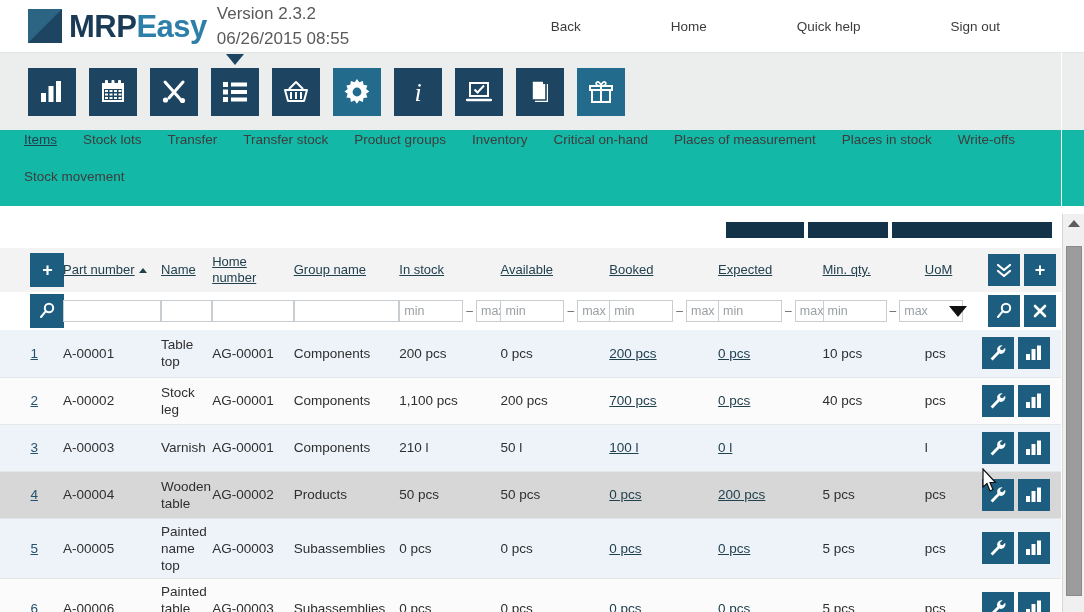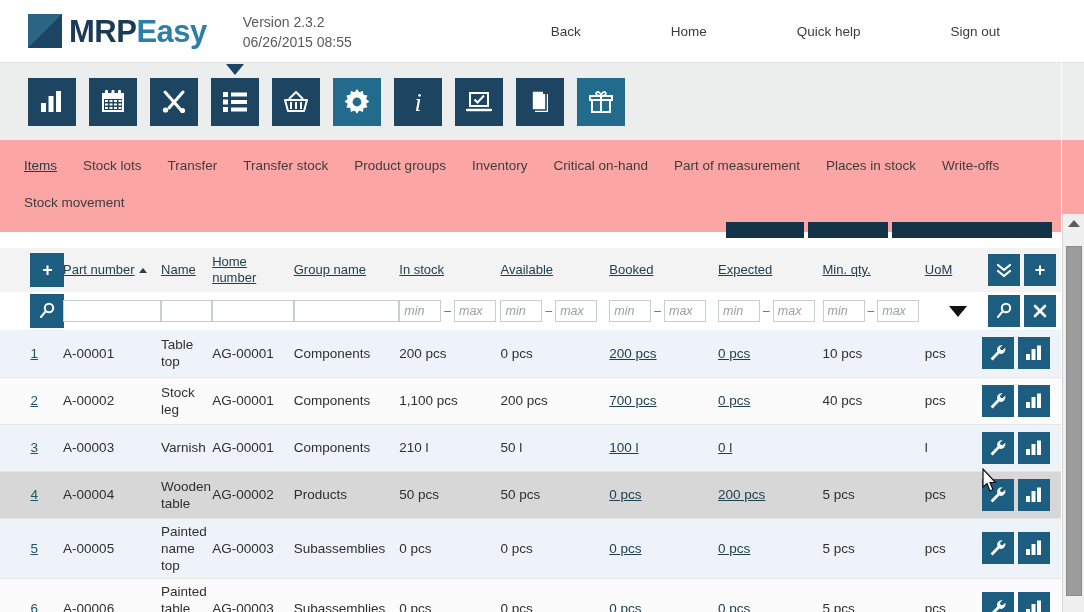--- a/index.html
+++ b/index.html
@@ -7,21 +7,21 @@
     margin: 0; padding: 0;
     width: 1084px; height: 612px;
     overflow: hidden;
     background: #ffffff;
     font-family: "Liberation Sans", sans-serif;
   }
   body { position: relative; }
 
   
   .top-header {
-    height: 62px;
+    height: 52px;
     background: #ffffff;
     display: flex;
     align-items: center;
     padding: 0 24px 0 28px;
     position: relative;
   }
   .logo-wrap { display: flex; align-items: center; }
   .logo-mark {
     width: 34px; height: 34px;
     margin-right: 7px;
@@ -39,22 +39,22 @@
   }
   .logo-text {
     font-size: 31px;
     font-weight: bold;
     letter-spacing: -0.5px;
     line-height: 1;
   }
   .logo-mrp { color: #1b3a55; }
   .logo-easy { color: #2d7ea8; }
   .version-block {
-    margin-left: 36px;
-    font-size: 14px;
+    margin-left: 10px;
+    font-size: 17px;
     color: #5a5a5a;
     line-height: 1.45;
     padding-top: 2px;
   }
   .top-links {
     margin-left: auto;
     display: flex;
     align-items: center;
     gap: 50px;
     padding-right: 60px;
@@ -97,22 +97,22 @@
     left: 50%;
     margin-left: -9px;
     width: 0; height: 0;
     border-left: 9px solid transparent;
     border-right: 9px solid transparent;
     border-top: 11px solid #1d4461;
   }
 
   
   .tabs-wrap {
-    background: #fca5a5;
-    padding: 18px 0 0 24px;
+    background: #14b8a6;
+    padding: 2px 0 0 24px;
   }
   .tabs-row {
     display: flex;
     align-items: center;
     flex-wrap: wrap;
     gap: 0;
   }
   .tab {
     font-size: 13.5px;
     color: #3d3d3d;
@@ -210,21 +210,21 @@
     border: 1px solid #c7cdd1;
     background: #ffffff;
     font-size: 12.5px;
     color: #333;
     padding: 0 4px;
     font-family: "Liberation Sans", sans-serif;
     width: 100%;
   }
   .inp::placeholder { color: #9aa0a4; }
   .minmax { display: flex; align-items: center; gap: 3px; }
-  .minmax .inp { width: 42px; font-style: italic; }
+  .minmax .inp { width: 64px; }
   .minmax .dash { color: #666; font-size: 12px; }
   .caret-down-filter {
     width: 0; height: 0;
     border-left: 9px solid transparent;
     border-right: 9px solid transparent;
     border-top: 11px solid #111111;
     cursor: pointer;
   }
 
   
@@ -408,21 +408,21 @@
 
 <div class="tabs-wrap">
   <div class="tabs-row">
     <a class="tab active">Items</a>
     <a class="tab">Stock lots</a>
     <a class="tab">Transfer</a>
     <a class="tab">Transfer stock</a>
     <a class="tab">Product groups</a>
     <a class="tab">Inventory</a>
     <a class="tab">Critical on-hand</a>
-    <a class="tab">Part of measurement</a>
+    <a class="tab">Places of measurement</a>
     <a class="tab">Places in stock</a>
     <a class="tab">Write-offs</a>
     <a class="tab">Stock movement</a>
   </div>
 </div>
 
 <div class="stub-row">
   <div class="stub a"></div>
   <div class="stub b"></div>
   <div class="stub c"></div>

